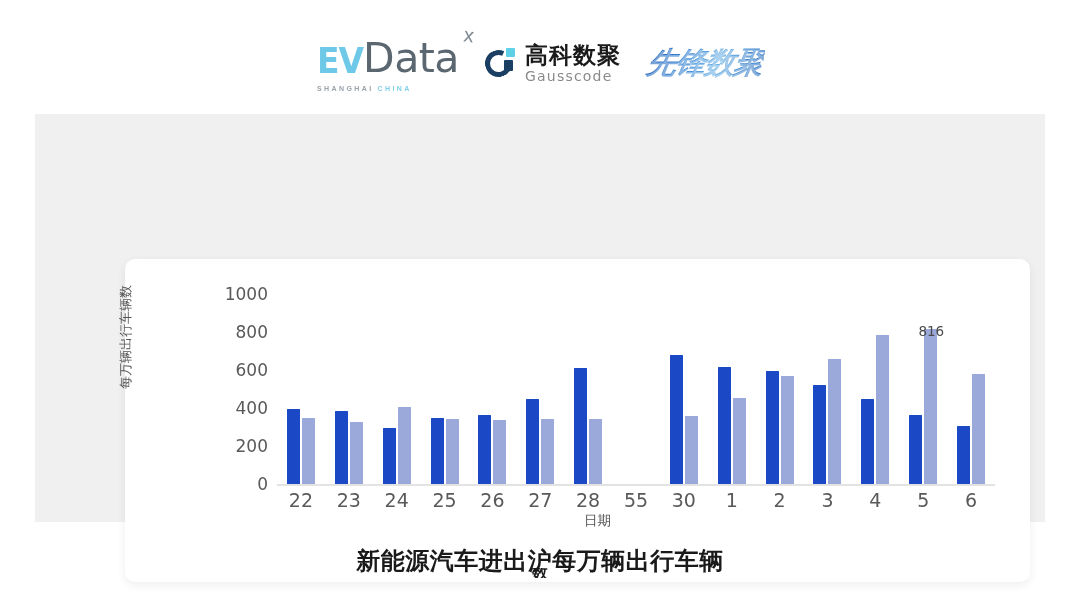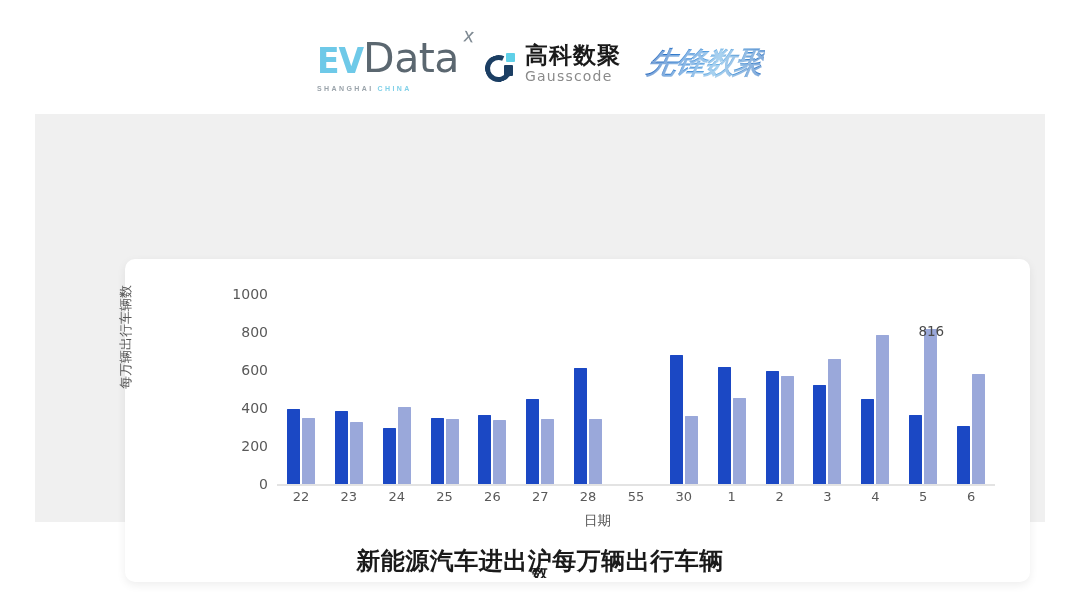--- a/index.html
+++ b/index.html
@@ -35,21 +35,21 @@
     transform: rotate(8deg);
   }
   .evdata-sub {
     margin-top: 3px; font-size: 7px; letter-spacing: 2.4px;
     font-weight: 700; display:flex; gap:4px;
   }
   .evdata-sub .s1 { color:#9aa3aa; }
   .evdata-sub .s2 { color:#7fd0e8; }
 
   
-  .logo-gauss { display:flex; align-items:flex-end; gap:10px; }
+  .logo-gauss { display:flex; align-items:center; gap:10px; }
   .gauss-mark { position:relative; width:30px; height:30px; }
   .gauss-ring {
     position:absolute; left:0; top:2px; width:27px; height:27px;
     border-radius:50%; border:5px solid #1b3e63;
     border-top-color:#1b3e63; border-left-color:#1b3e63;
     border-right-color:transparent; border-bottom-color:#1b3e63;
     transform: rotate(-20deg);
   }
   .gauss-sq { position:absolute; right:0px; top:0px; width:9px; height:9px; background:#5fd0e8; border-radius:1px; }
   .gauss-sq2 { position:absolute; right:2px; top:12px; width:9px; height:11px; background:#1b3e63; border-radius:1px; }
@@ -84,21 +84,21 @@
   .chart-wrap { position:absolute; left:0; top:0; width:905px; height:323px; }
 
   .y-axis-title {
     position:absolute; left:-8px; top:130px;
     transform: rotate(-90deg); transform-origin: left top;
     font-size:13px; color:#555; white-space:nowrap;
     font-family:"DejaVu Sans", sans-serif;
   }
   .y-ticks { position:absolute; left:95px; top:0; width:48px; height:323px; }
   .y-tick {
-    position:absolute; right:0; font-size:14px; color:#595959;
+    position:absolute; right:0; font-size:17px; color:#595959;
     text-align:right; transform: translateY(-50%);
     font-family:"DejaVu Sans", sans-serif;
   }
 
   .plot {
     position:absolute; left:152px; top:35px; width:718px; height:190px;
   }
   .axis-line {
     position:absolute; left:152px; top:225px; width:718px; height:1.5px;
     background:#e3e3e3;
@@ -111,21 +111,21 @@
   .bar.s0 { background:#1b48c4; }
   .bar.s1 { background:#9aa8da; }
   .bar-label {
     position:absolute; left:50%; transform:translateX(-50%);
     font-size:13.5px; color:#4a4a4a; white-space:nowrap;
     font-family:"DejaVu Sans", sans-serif;
   }
 
   .x-ticks { position:absolute; left:152px; top:230px; width:718px; height:20px; }
   .x-tick {
-    position:absolute; font-size:13px; color:#595959; text-align:left;
+    position:absolute; font-size:19px; color:#595959; text-align:left;
     transform:translateX(-50%); font-family:"DejaVu Sans", sans-serif;
   }
   .x-axis-title {
     position:absolute; left:0; top:253px; width:905px; text-align:center;
     font-size:13.5px; color:#555; font-family:"DejaVu Sans", sans-serif;
     padding-left:40px;
   }
   .legend {
     position:absolute; left:0; top:281px; width:905px;
     display:flex; align-items:center; justify-content:center; gap:12px;

